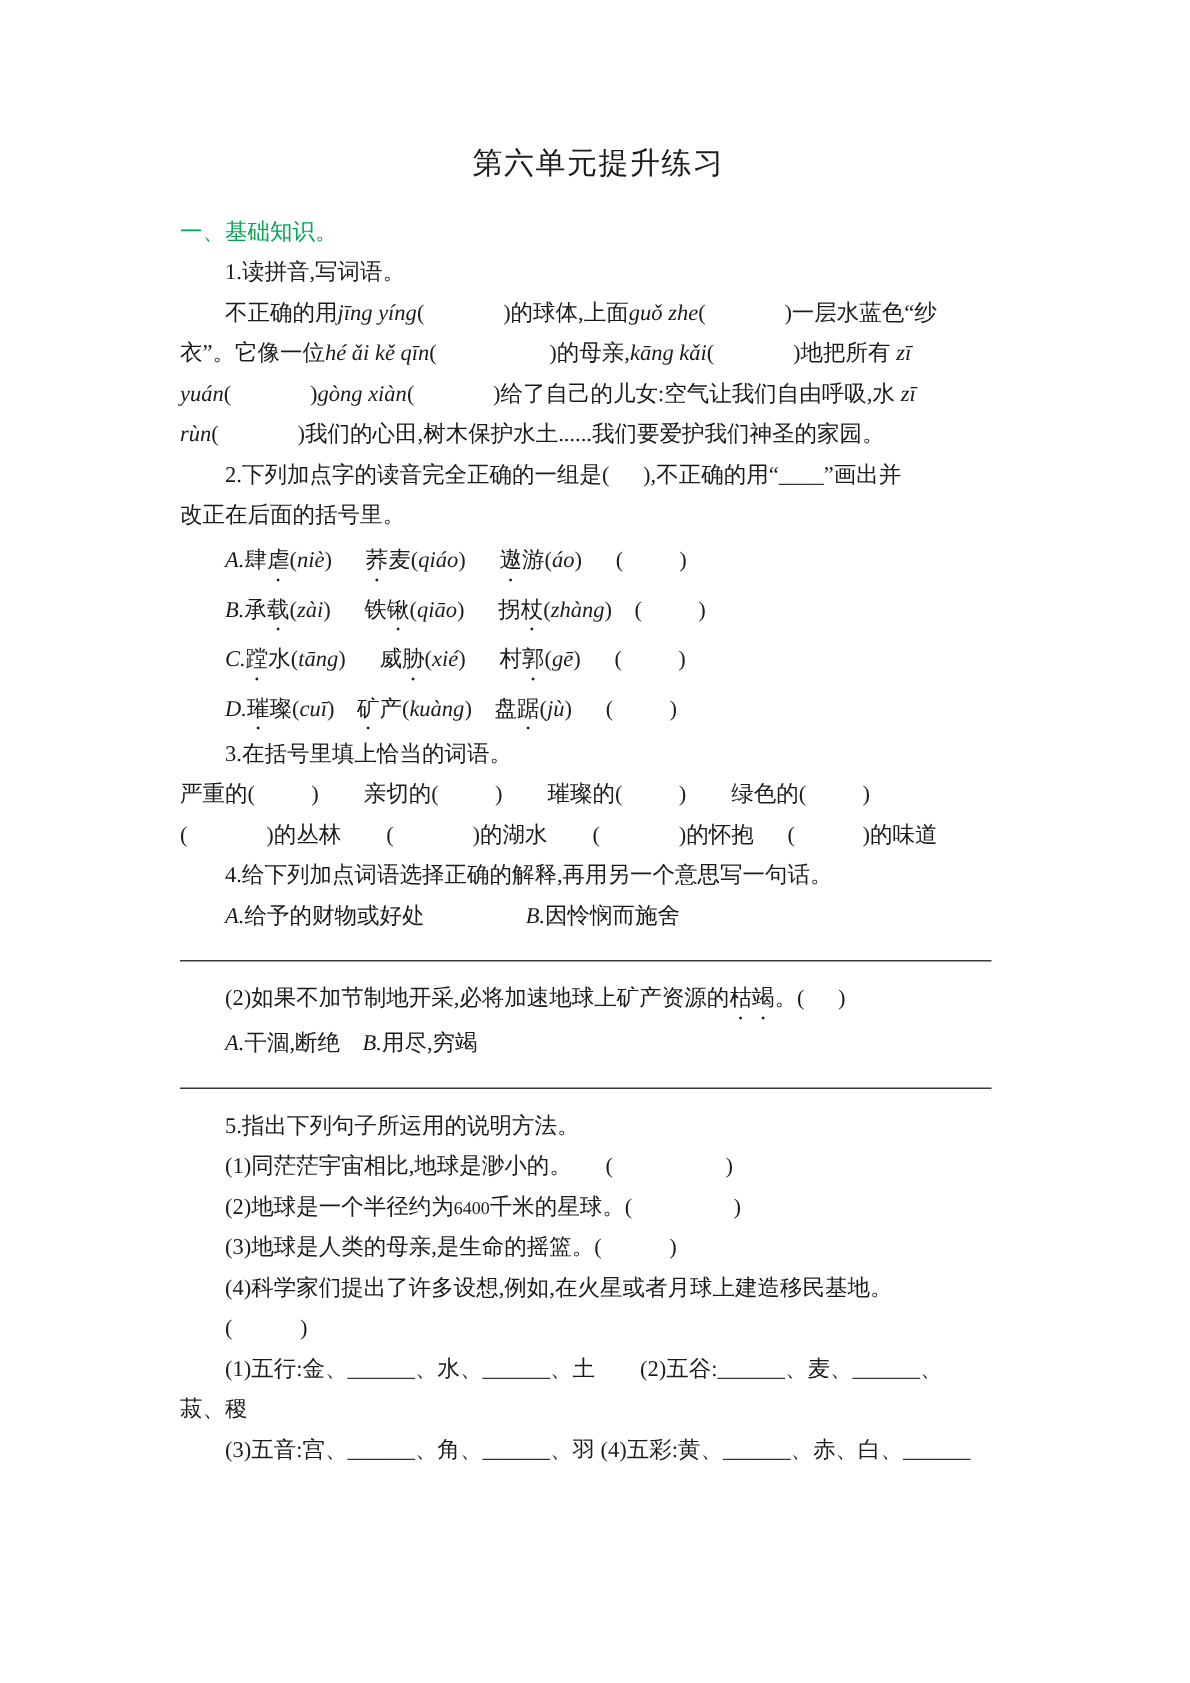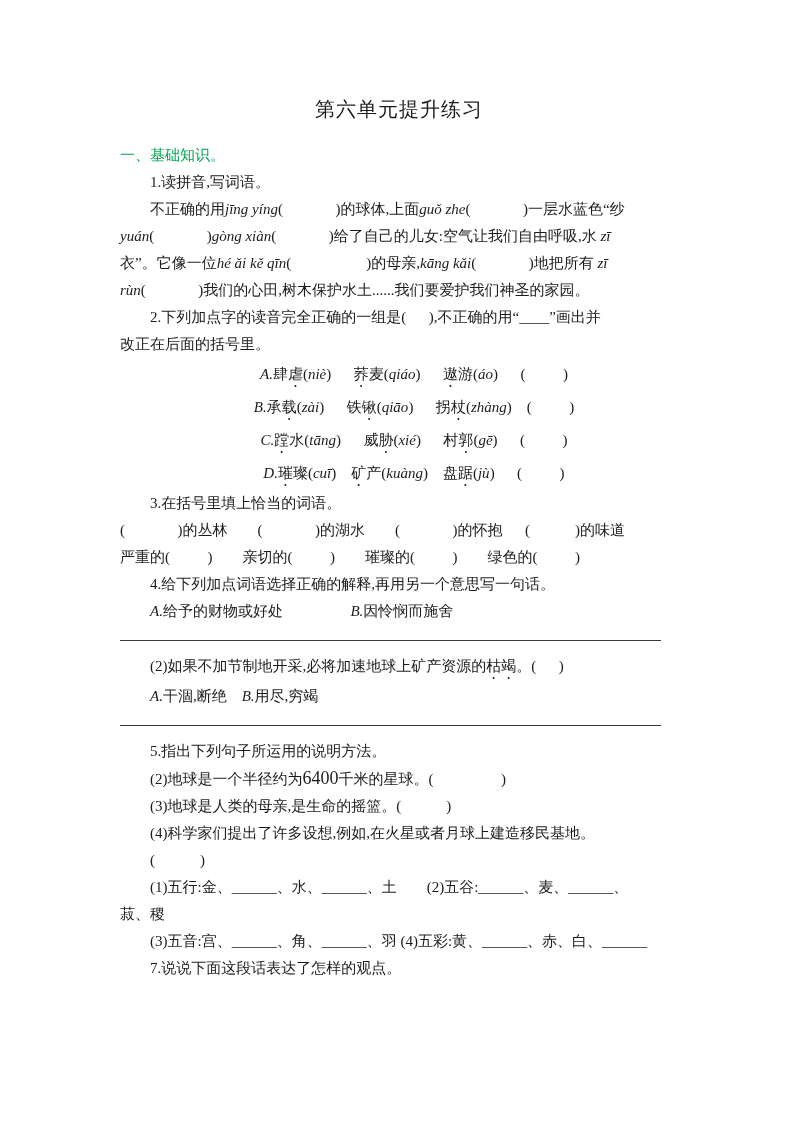--- a/index.html
+++ b/index.html
@@ -19,26 +19,26 @@
   .blk { white-space: pre-wrap; line-height: 27px; }
   .title {
     text-align: center;
     font-size: 20px;
     line-height: 26px;
     margin-bottom: 20px;
     letter-spacing: 1px;
     font-weight: 500;
   }
   .heading { line-height: 27px; }
-  .options { line-height: 32px; text-align: center; }
+  .options { line-height: 32px; }
   .ind { text-indent: 30px; }
   .s-n { font-style: normal; }
   .s-p { font-style: italic; }
   .s-g { color: var(--heading-green, #00a650); text-align: center; }
-  .s-big { font-size: 18px; }
+  .s-big { font-size: 12px; }
   .s-d {
     text-emphasis: filled dot;
     -webkit-text-emphasis: filled dot;
     text-emphasis-position: under right;
     -webkit-text-emphasis-position: under;
   }
   .answer-rule {
     height: 0;
     border-bottom: 1px solid #3a3a3a;
     width: 97%;
@@ -47,39 +47,40 @@
 </style>
 </head>
 <body>
 
 <div class="page">
   <div id="doc">
       <div class="blk title"><span class="s-n">第六单元提升练习</span></div>
       <div class="blk heading"><span class="s-g">一、基础知识。</span></div>
       <div class="blk line ind"><span class="s-n">1.读拼音,写词语。</span></div>
       <div class="blk line ind"><span class="s-n">不正确的用</span><span class="s-p">jīng yíng</span><span class="s-n">(              )的球体,上面</span><span class="s-p">guǒ zhe</span><span class="s-n">(              )一层水蓝色“纱</span></div>
+      <div class="blk line"><span class="s-n">衣”。它像一位</span><span class="s-p">hé ǎi kě qīn</span><span class="s-n">(                    )的母亲,</span><span class="s-p">kāng kǎi</span><span class="s-n">(              )地把所有</span><span class="s-p"> zī</span></div>
       <div class="blk line"><span class="s-p">yuán</span><span class="s-n">(              )</span><span class="s-p">gòng xiàn</span><span class="s-n">(              )给了自己的儿女:空气让我们自由呼吸,水</span><span class="s-p"> zī</span></div>
-      <div class="blk line"><span class="s-n">衣”。它像一位</span><span class="s-p">hé ǎi kě qīn</span><span class="s-n">(                    )的母亲,</span><span class="s-p">kāng kǎi</span><span class="s-n">(              )地把所有</span><span class="s-p"> zī</span></div>
       <div class="blk line"><span class="s-p">rùn</span><span class="s-n">(              )我们的心田,树木保护水土......我们要爱护我们神圣的家园。</span></div>
       <div class="blk line ind"><span class="s-n">2.下列加点字的读音完全正确的一组是(      ),不正确的用“____”画出并</span></div>
       <div class="blk line"><span class="s-n">改正在后面的括号里。</span></div>
       <div class="blk options ind"><span class="s-p">A.</span><span class="s-n">肆</span><span class="s-d">虐</span><span class="s-n">(</span><span class="s-p">niè</span><span class="s-n">)      </span><span class="s-d">荞</span><span class="s-n">麦(</span><span class="s-p">qiáo</span><span class="s-n">)      </span><span class="s-d">遨</span><span class="s-n">游(</span><span class="s-p">áo</span><span class="s-n">)      (          )</span></div>
       <div class="blk options ind"><span class="s-p">B.</span><span class="s-n">承</span><span class="s-d">载</span><span class="s-n">(</span><span class="s-p">zài</span><span class="s-n">)      铁</span><span class="s-d">锹</span><span class="s-n">(</span><span class="s-p">qiāo</span><span class="s-n">)      拐</span><span class="s-d">杖</span><span class="s-n">(</span><span class="s-p">zhàng</span><span class="s-n">)    (          )</span></div>
       <div class="blk options ind"><span class="s-p">C.</span><span class="s-d">蹚</span><span class="s-n">水(</span><span class="s-p">tāng</span><span class="s-n">)      威</span><span class="s-d">胁</span><span class="s-n">(</span><span class="s-p">xié</span><span class="s-n">)      村</span><span class="s-d">郭</span><span class="s-n">(</span><span class="s-p">gē</span><span class="s-n">)      (          )</span></div>
       <div class="blk options ind"><span class="s-p">D.</span><span class="s-d">璀</span><span class="s-n">璨(</span><span class="s-p">cuī</span><span class="s-n">)    </span><span class="s-d">矿</span><span class="s-n">产(</span><span class="s-p">kuàng</span><span class="s-n">)    盘</span><span class="s-d">踞</span><span class="s-n">(</span><span class="s-p">jù</span><span class="s-n">)      (          )</span></div>
       <div class="blk line ind"><span class="s-n">3.在括号里填上恰当的词语。</span></div>
+      <div class="blk line"><span class="s-n">严重的(          )        亲切的(          )        璀璨的(          )        绿色的(          )</span></div>
       <div class="blk line"><span class="s-n">(              )的丛林        (              )的湖水        (              )的怀抱      (            )的味道</span></div>
-      <div class="blk line"><span class="s-n">严重的(          )        亲切的(          )        璀璨的(          )        绿色的(          )</span></div>
       <div class="blk line ind"><span class="s-n">4.给下列加点词语选择正确的解释,再用另一个意思写一句话。</span></div>
       <div class="blk line ind"><span class="s-p">A.</span><span class="s-n">给予的财物或好处</span><span class="s-n">                  </span><span class="s-p">B.</span><span class="s-n">因怜悯而施舍</span></div>
       <div class="answer-rule"></div>
       <div class="blk line ind"><span class="s-n">(2)如果不加节制地开采,必将加速地球上矿产资源的</span><span class="s-d">枯</span><span class="s-d">竭</span><span class="s-n">。(      )</span></div>
       <div class="blk line ind"><span class="s-p">A.</span><span class="s-n">干涸,断绝    </span><span class="s-p">B.</span><span class="s-n">用尽,穷竭</span></div>
       <div class="answer-rule"></div>
       <div class="blk line ind"><span class="s-n">5.指出下列句子所运用的说明方法。</span></div>
+      <div class="blk line ind"><span class="s-n">(1)同茫茫宇宙相比,地球是渺小的。      (                    )</span></div>
       <div class="blk line ind"><span class="s-n">(2)地球是一个半径约为</span><span class="s-big">6400</span><span class="s-n">千米的星球。(                  )</span></div>
       <div class="blk line ind"><span class="s-n">(3)地球是人类的母亲,是生命的摇篮。(            )</span></div>
       <div class="blk line ind"><span class="s-n">(4)科学家们提出了许多设想,例如,在火星或者月球上建造移民基地。</span></div>
       <div class="blk line ind"><span class="s-n">(            )</span></div>
       <div class="blk line ind"><span class="s-n">(1)五行:金、______、水、______、土        (2)五谷:______、麦、______、</span></div>
       <div class="blk line"><span class="s-n">菽、稷</span></div>
       <div class="blk line ind"><span class="s-n">(3)五音:宫、______、角、______、羽 (4)五彩:黄、______、赤、白、______</span></div>
       <div class="blk line ind"><span class="s-n">7.说说下面这段话表达了怎样的观点。</span></div>
     </div>
 </div>

